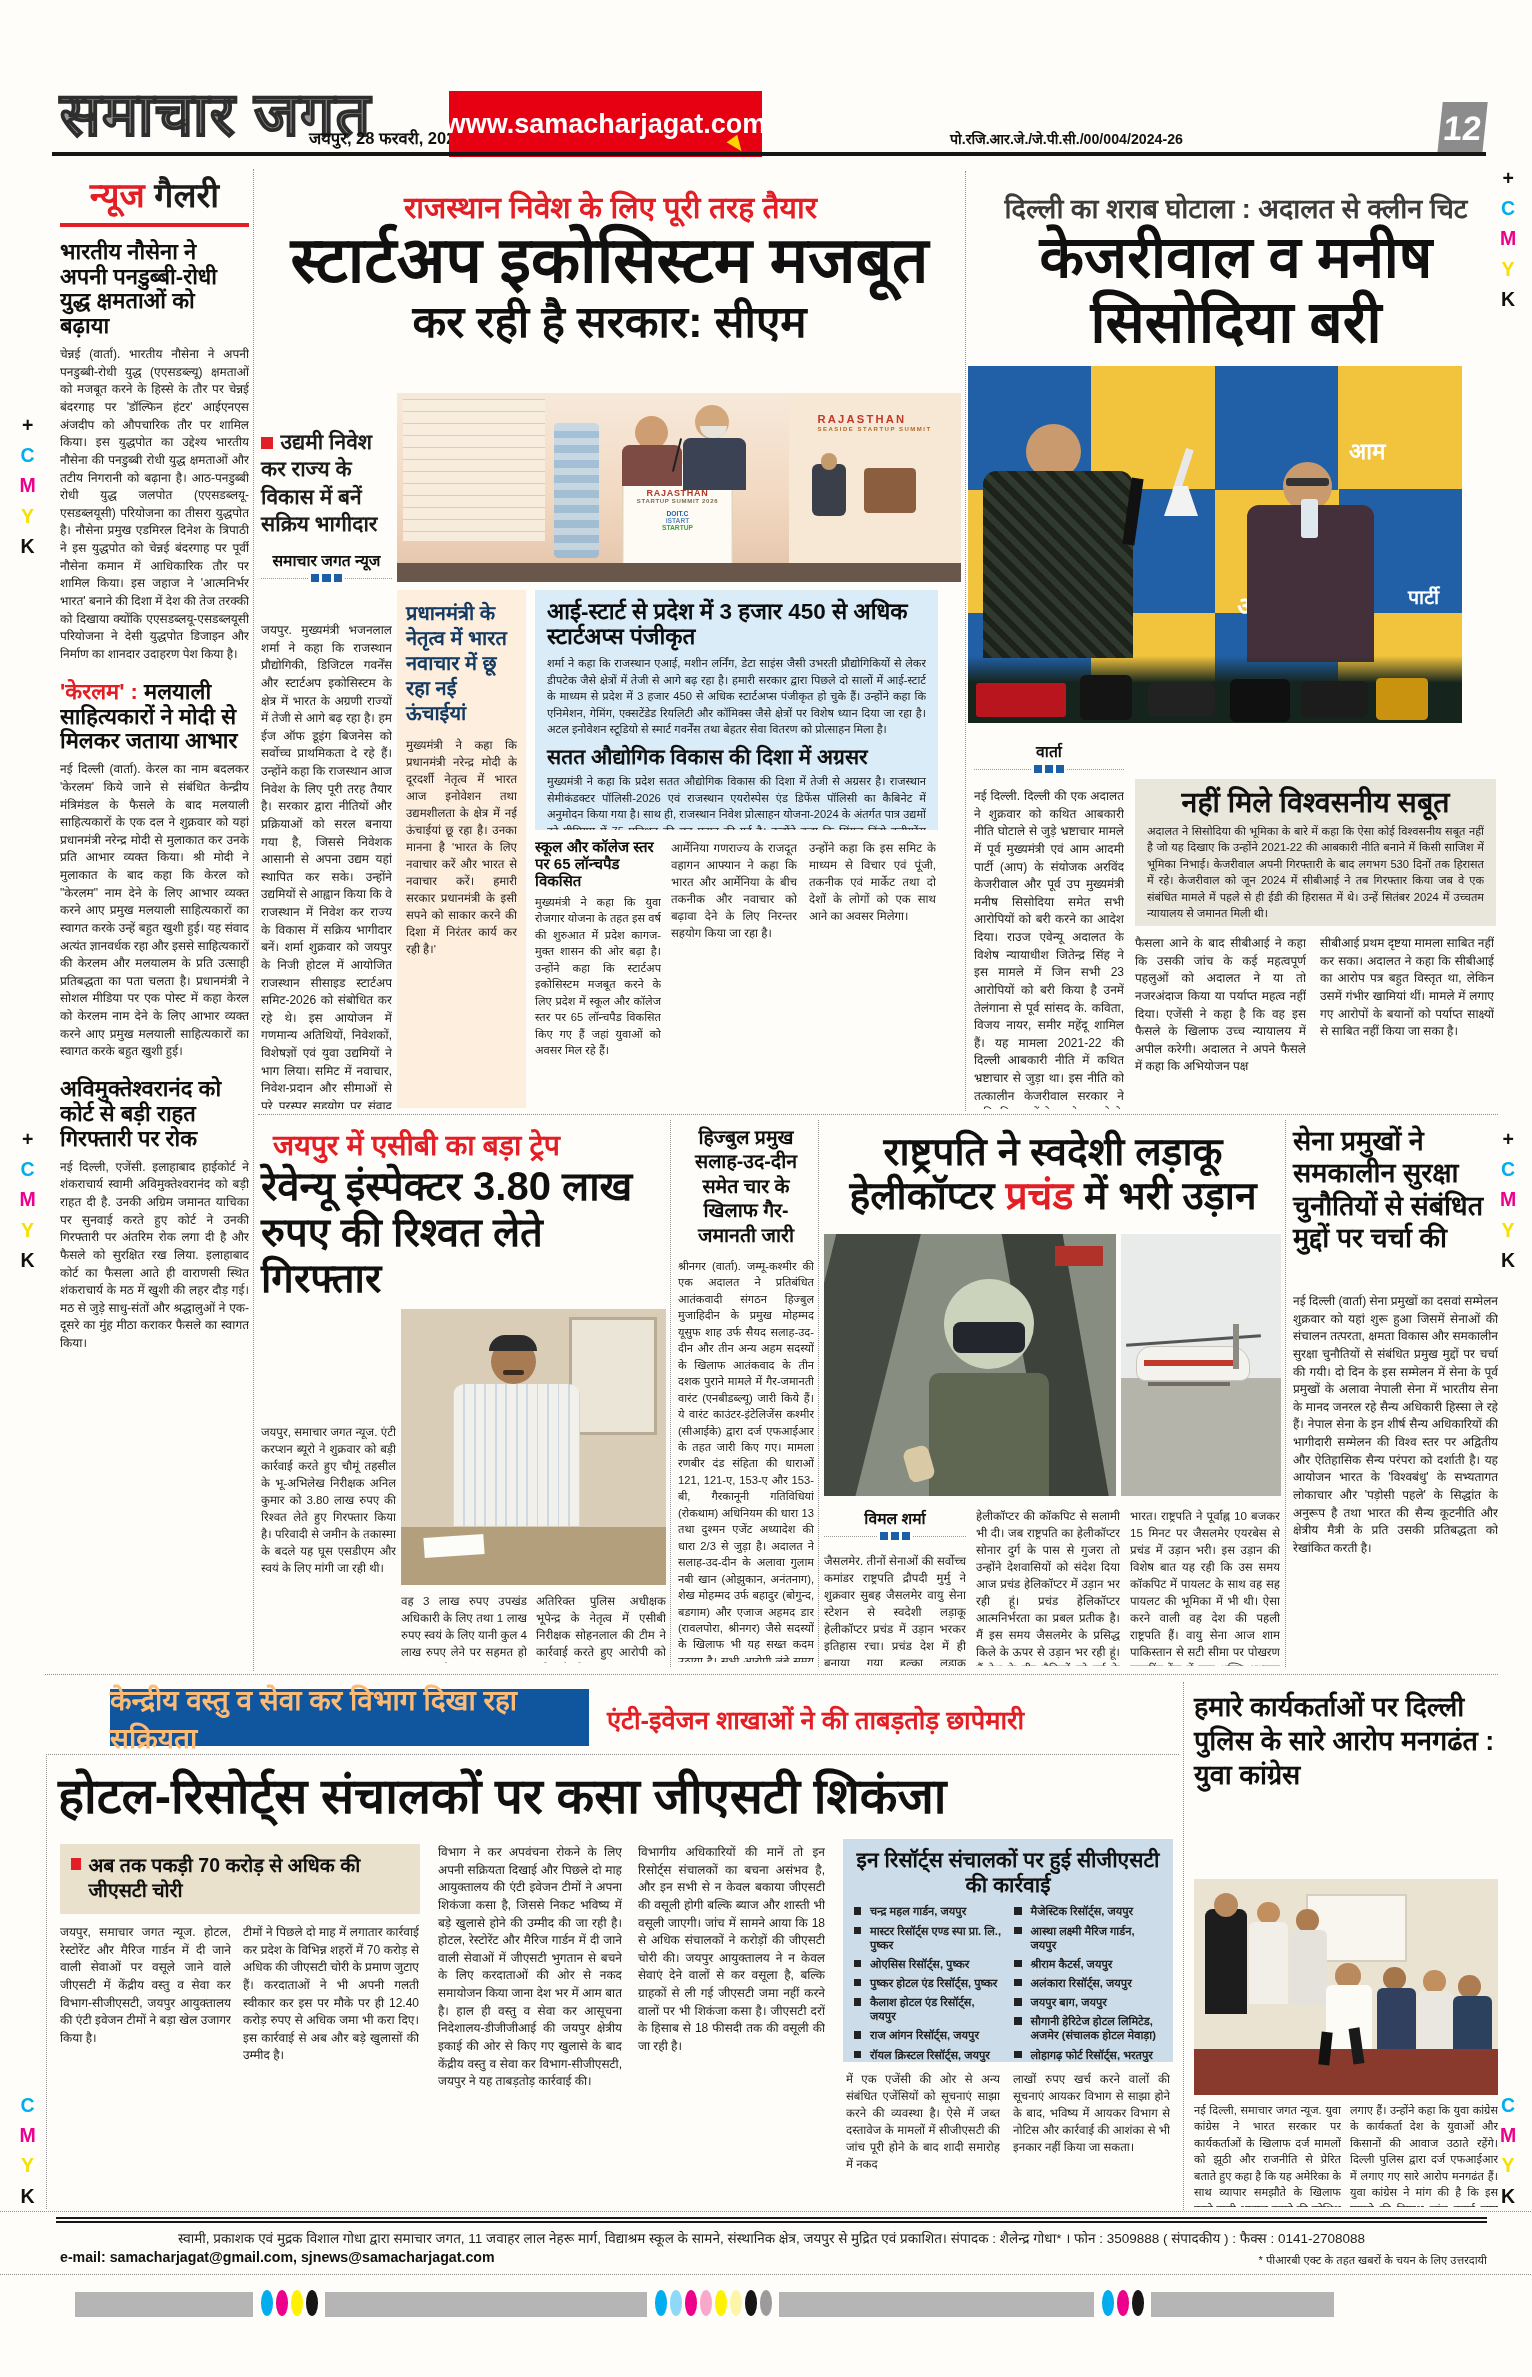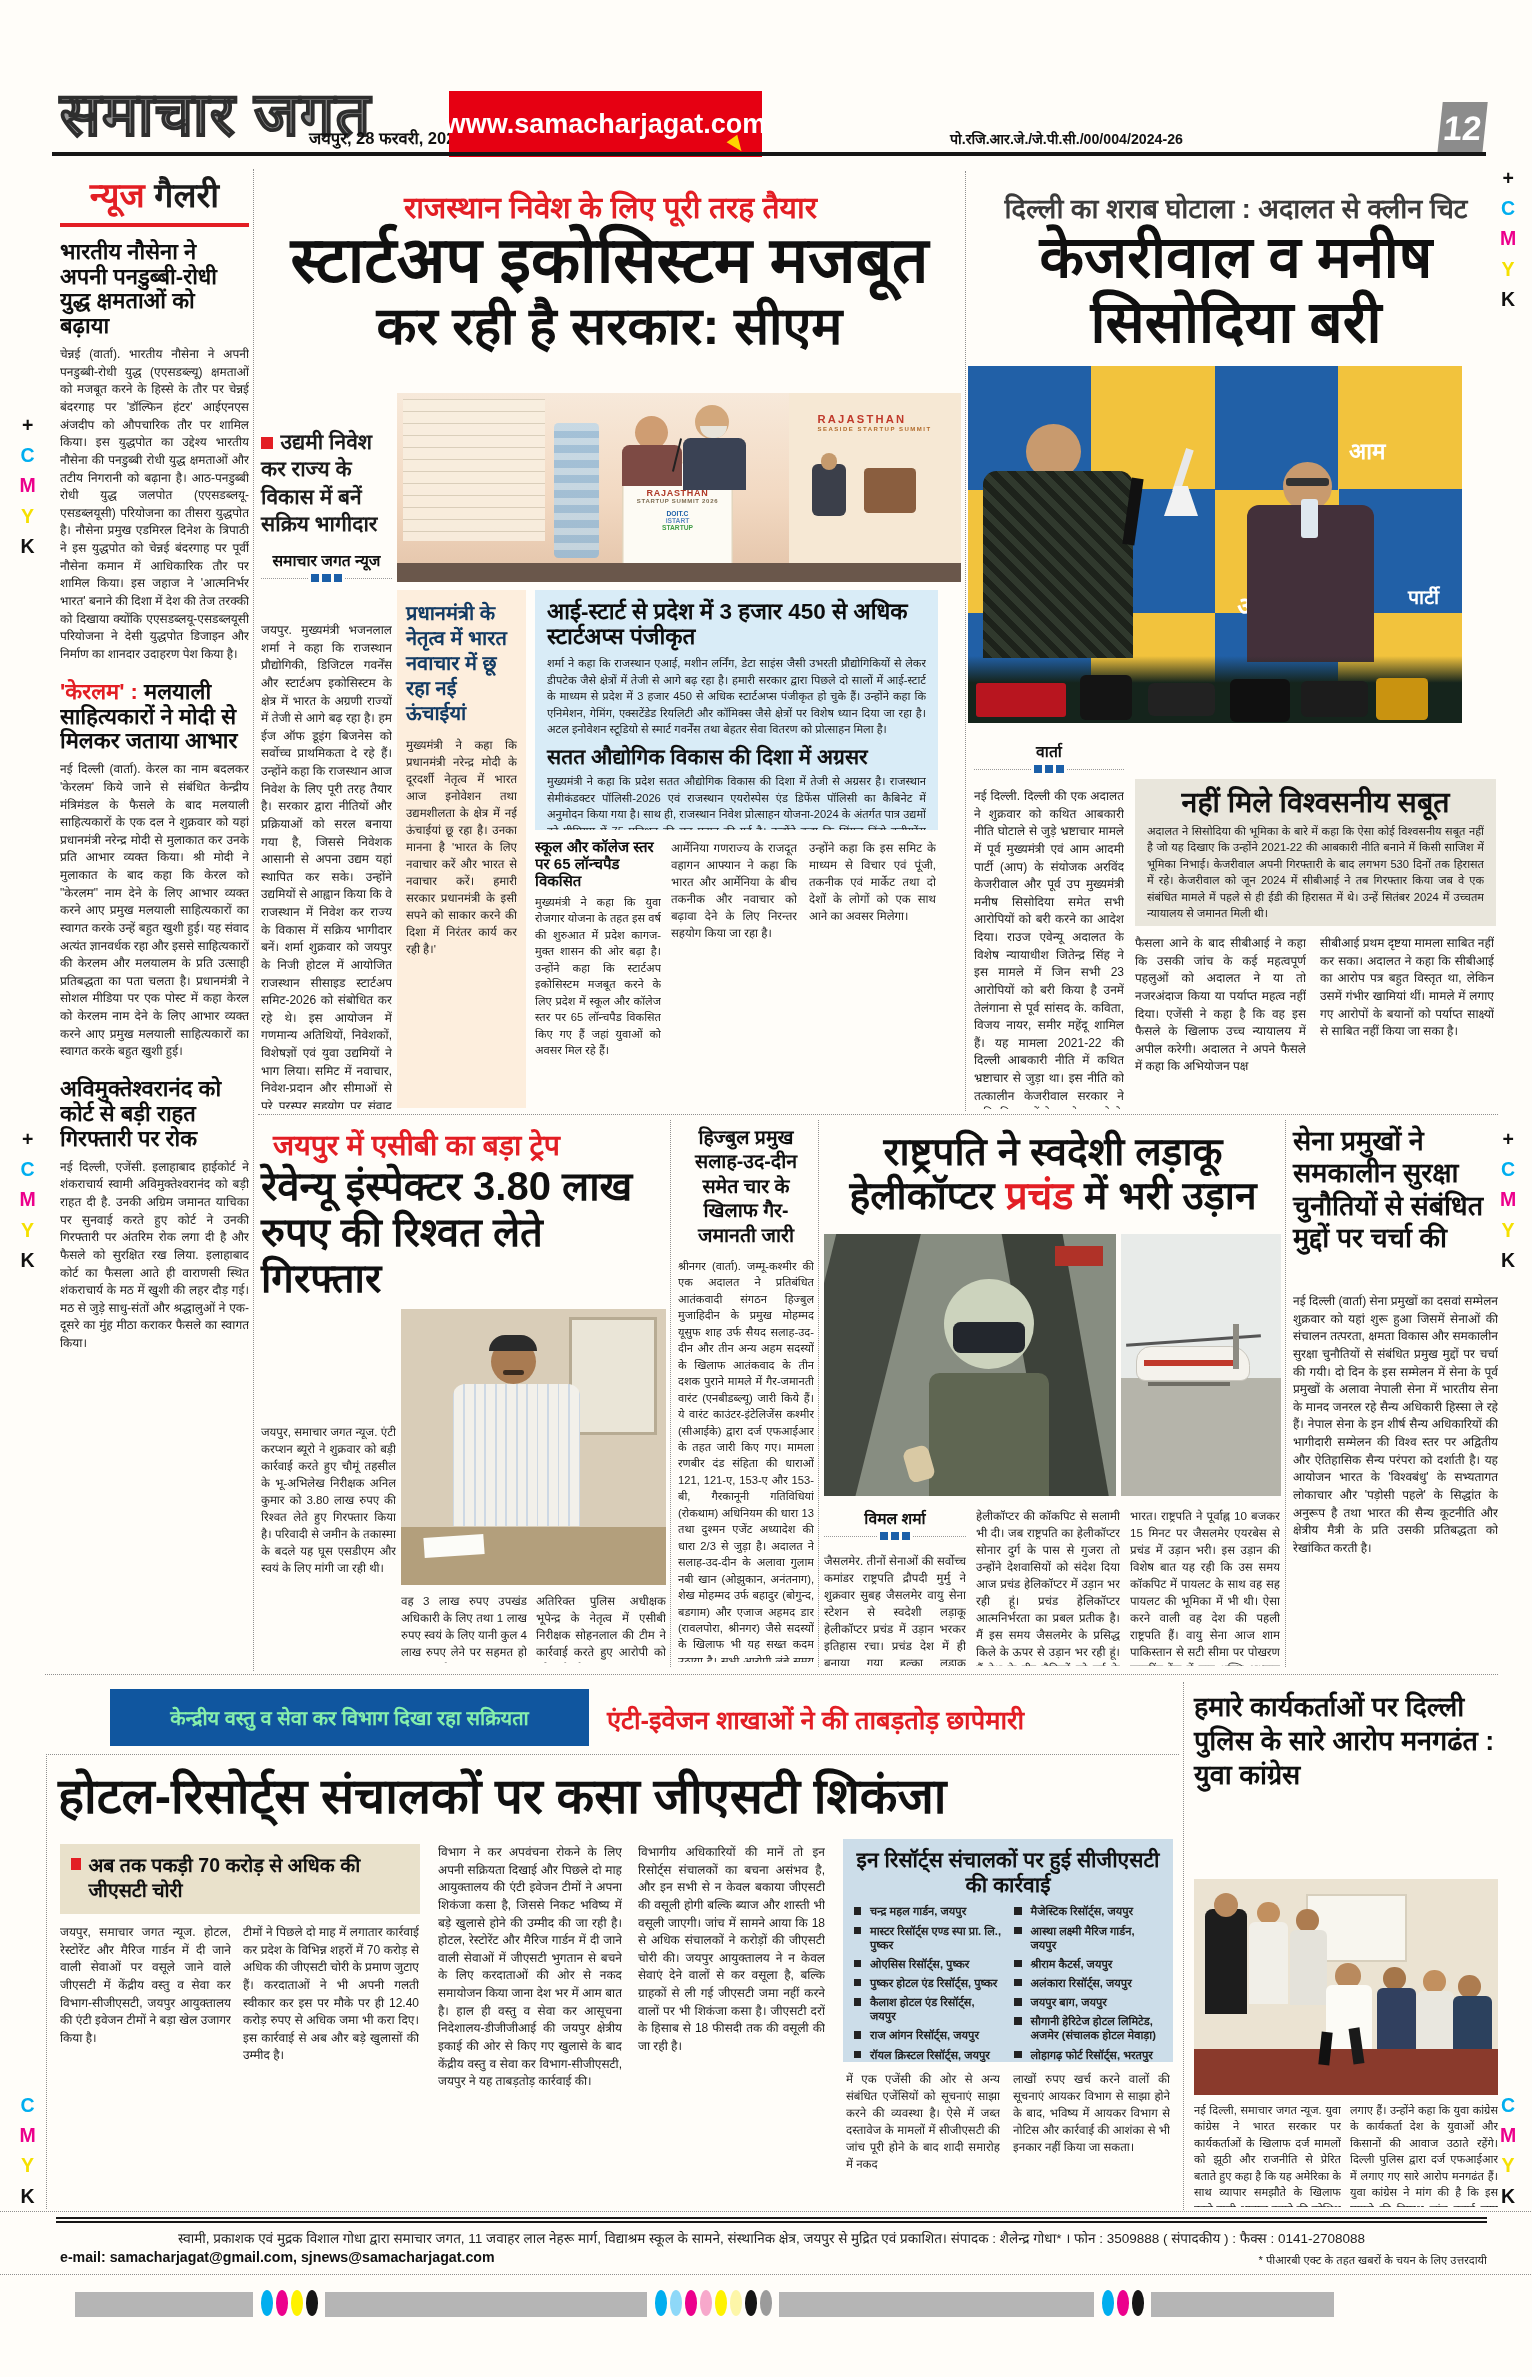--- a/index.html
+++ b/index.html
@@ -98,21 +98,21 @@
     </div>
     <div class="bt" style="font-size:12px;">नई दिल्ली (वार्ता). केरल का नाम बदलकर 'केरलम' किये जाने से संबंधित केन्द्रीय मंत्रिमंडल के फैसले के बाद मलयाली साहित्यकारों के एक दल ने शुक्रवार को यहां प्रधानमंत्री नरेन्द्र मोदी से मुलाकात कर उनके प्रति आभार व्यक्त किया। श्री मोदी ने मुलाकात के बाद कहा कि केरल को "केरलम" नाम देने के लिए आभार व्यक्त करने आए प्रमुख मलयाली साहित्यकारों का स्वागत करके उन्हें बहुत खुशी हुई। यह संवाद अत्यंत ज्ञानवर्धक रहा और इससे साहित्यकारों की केरलम और मलयालम के प्रति उत्साही प्रतिबद्धता का पता चलता है। प्रधानमंत्री ने सोशल मीडिया पर एक पोस्ट में कहा केरल को केरलम नाम देने के लिए आभार व्यक्त करने आए प्रमुख मलयाली साहित्यकारों का स्वागत करके बहुत खुशी हुई।</div>
     <div class="hl" style="font-size:22px;margin:16.5px 0 7.5px 0;">अविमुक्तेश्वरानंद को कोर्ट से बड़ी राहत गिरफ्तारी पर रोक</div>
     <div class="bt" style="font-size:12px;">नई दिल्ली, एजेंसी. इलाहाबाद हाईकोर्ट ने शंकराचार्य स्वामी अविमुक्तेश्वरानंद को बड़ी राहत दी है. उनकी अग्रिम जमानत याचिका पर सुनवाई करते हुए कोर्ट ने उनकी गिरफ्तारी पर अंतरिम रोक लगा दी है और फैसले को सुरक्षित रख लिया. इलाहाबाद कोर्ट का फैसला आते ही वाराणसी स्थित शंकराचार्य के मठ में खुशी की लहर दौड़ गई। मठ से जुड़े साधु-संतों और श्रद्धालुओं ने एक-दूसरे का मुंह मीठा कराकर फैसले का स्वागत किया।</div>
   </div>
   <div class="abs dotv" style="left:253px;top:169px;height:1502px;"></div>
 
   <div class="abs ctr kick" style="left:262px;top:186px;width:697px;font-size:30px;">राजस्थान निवेश के लिए पूरी तरह तैयार</div>
   <div class="abs ctr" style="left:258px;top:225px;width:703px;text-align:center;">
     <div class="hl" style="font-size:64px;">स्टार्टअप इकोसिस्टम मजबूत</div>
-    <div class="hl" style="font-size:52px;">कर रही है सरकार: सीएम</div>
+    <div class="hl" style="font-size:44px;">कर रही है सरकार: सीएम</div>
   </div>
 
   <div class="abs" style="left:261px;top:428px;width:131px;">
     <div style="font-size:21px;font-weight:bold;line-height:1.3;">
       <span class="redsq"></span><span>उद्यमी निवेश कर राज्य के विकास में बनें सक्रिय भागीदार</span>
     </div>
     <div class="byl" style="margin-top:12px;">समाचार जगत न्यूज</div>
     <div class="sep">
       <span class="dl"></span>
       <span class="sq"></span>
@@ -278,21 +278,21 @@
   <div class="abs bt" style="left:1130px;top:1507px;width:150px;height:159px;font-size:11.6px;">भारत। राष्ट्रपति ने पूर्वाह्न 10 बजकर 15 मिनट पर जैसलमेर एयरबेस से प्रचंड में उड़ान भरी। इस उड़ान की विशेष बात यह रही कि उस समय कॉकपिट में पायलट के साथ वह सह पायलट की भूमिका में भी थी। ऐसा करने वाली वह देश की पहली राष्ट्रपति हैं। वायु सेना आज शाम पाकिस्तान से सटी सीमा पर पोखरण फायरिंग रेंज में वायु शक्ति अभ्यास कर रही है इस अवसर पर मुर्मु भी मौजूद रहेगी।</div>
 
   <div class="abs dotv" style="left:1285px;top:1120px;height:547px;"></div>
 
   <div class="abs hl" style="left:1293px;top:1125px;width:205px;font-size:27px;line-height:1.2;">सेना प्रमुखों ने समकालीन सुरक्षा चुनौतियों से संबंधित मुद्दों पर चर्चा की</div>
   <div class="abs bt" style="left:1293px;top:1293px;width:205px;height:373px;font-size:12px;">नई दिल्ली (वार्ता) सेना प्रमुखों का दसवां सम्मेलन शुक्रवार को यहां शुरू हुआ जिसमें सेनाओं की संचालन तत्परता, क्षमता विकास और समकालीन सुरक्षा चुनौतियों से संबंधित प्रमुख मुद्दों पर चर्चा की गयी। दो दिन के इस सम्मेलन में सेना के पूर्व प्रमुखों के अलावा नेपाली सेना में भारतीय सेना के मानद जनरल रहे सैन्य अधिकारी हिस्सा ले रहे हैं। नेपाल सेना के इन शीर्ष सैन्य अधिकारियों की भागीदारी सम्मेलन की विश्व स्तर पर अद्वितीय और ऐतिहासिक सैन्य परंपरा को दर्शाती है। यह आयोजन भारत के 'विश्वबंधु' के सभ्यतागत लोकाचार और 'पड़ोसी पहले' के सिद्धांत के अनुरूप है तथा भारत की सैन्य कूटनीति और क्षेत्रीय मैत्री के प्रति उसकी प्रतिबद्धता को रेखांकित करती है।</div>
 
   <div class="abs doth" style="left:45px;top:1674px;width:1453px;"></div>
 
   <div class="abs" style="left:110px;top:1689px;width:479px;height:57px;background:#10569f;display:flex;align-items:center;justify-content:center;">
-    <span style="color:#86efac;font-weight:bold;font-size:20px;">केन्द्रीय वस्तु व सेवा कर विभाग दिखा रहा सक्रियता</span>
+    <span style="color:#fdba74;font-weight:bold;font-size:28px;">केन्द्रीय वस्तु व सेवा कर विभाग दिखा रहा सक्रियता</span>
   </div>
   <div class="abs kick" style="left:607px;top:1702px;width:569px;font-size:25.5px;">एंटी-इवेजन शाखाओं ने की ताबड़तोड़ छापेमारी</div>
 
   <div class="abs doth" style="left:46px;top:1754px;width:1133px;"></div>
   <div class="abs dotv" style="left:46px;top:1754px;height:455px;"></div>
 
   <div class="abs hl" style="left:58px;top:1769px;width:1116px;font-size:49px;white-space:nowrap;">होटल-रिसोर्ट्स संचालकों पर कसा जीएसटी शिकंजा</div>
 
   <div class="abs" style="left:60px;top:1844px;width:360px;height:70px;background:#e9e1cb;display:flex;align-items:flex-start;padding:9px 10.5px;box-sizing:border-box;">
     <span class="redsq" style="margin-top:4.5px;"></span>

